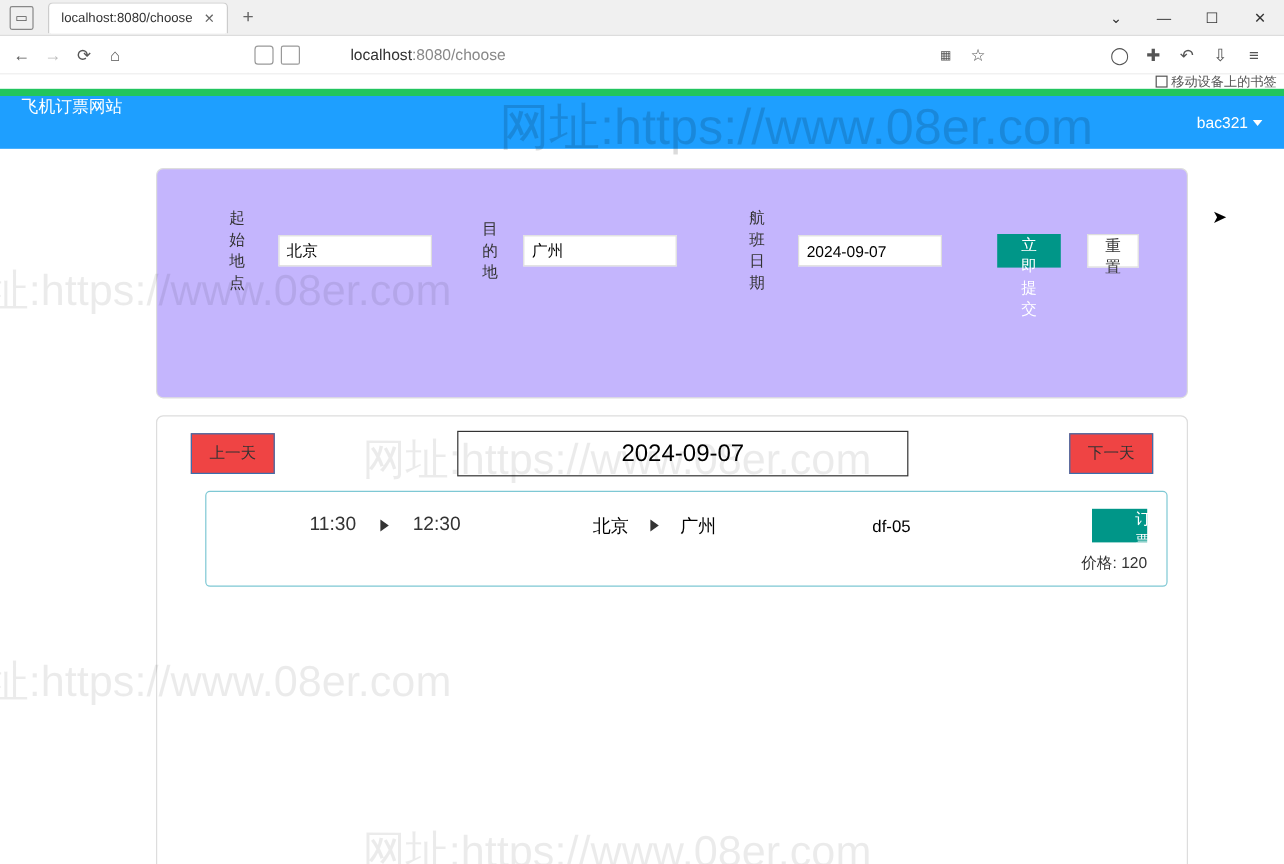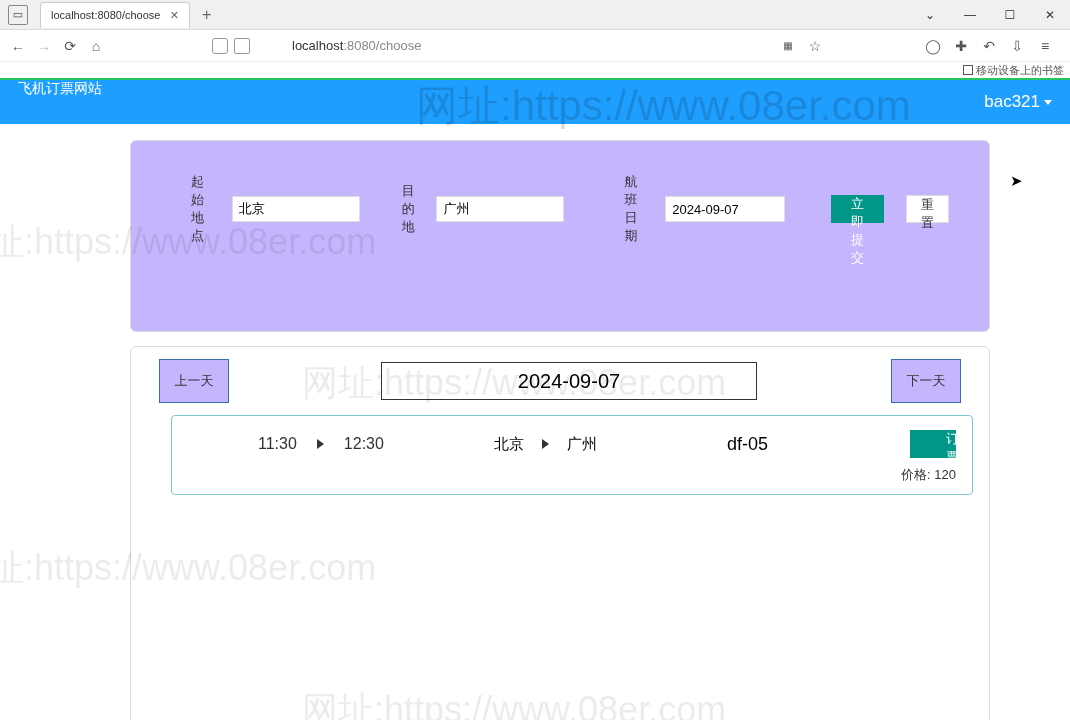--- a/index.html
+++ b/index.html
@@ -19,56 +19,56 @@
     .nav-ico { width: 20px; height: 20px; display: flex; align-items: center; justify-content: center; color: #555; font-size: 14px; cursor: pointer; }
     .url-bar { display: flex; align-items: center; margin-left: 100px; flex: 1; }
     .url-shield { width: 16px; height: 16px; border: 1px solid #999; border-radius: 3px; margin-right: 6px; }
     .url-site { width: 16px; height: 16px; border: 1px solid #999; border-radius: 2px; margin-right: 6px; }
     .url-text { font-size: 13px; color: #888; }
     .url-text .host { color: #333; margin-left: 36px; }
     .right-icons { margin-left: auto; display: flex; align-items: center; gap: 10px; padding-right: 8px; color: #555; }
     .ri-ico { width: 18px; height: 18px; display: flex; align-items: center; justify-content: center; font-size: 14px; }
 
     
-    .bm-row { height: 18px; display: flex; justify-content: flex-end; align-items: center; padding: 0 6px; font-size: 11px; color: #555; border-bottom: 2px solid #22c55e; }
+    .bm-row { height: 18px; display: flex; justify-content: flex-end; align-items: center; padding: 0 6px; font-size: 11px; color: #555; border-bottom: 6px solid #22c55e; }
     .bm-item { display: flex; align-items: center; gap: 3px; cursor: pointer; }
     .bm-sq { width: 10px; height: 10px; border: 1px solid #555; }
 
     
     .app-header { background: #1E9FFF; color: #fff; height: 44px; display: flex; padding: 0 18px; position: relative; }
     .site-title { font-size: 14px; }
-    .user-menu { margin-left: auto; display: flex; align-items: center; gap: 4px; cursor: pointer; font-size: 17px; }
+    .user-menu { margin-left: auto; display: flex; align-items: center; gap: 4px; cursor: pointer; font-size: 13px; }
     .caret-down { width: 0; height: 0; border-left: 4px solid transparent; border-right: 4px solid transparent; border-top: 5px solid #fff; }
     .wm-big { position: absolute; font-size: 42px; font-weight: 500; color: rgba(0,0,0,0.14); white-space: nowrap; pointer-events: none; }
 
     
     .page { padding: 16px 80px 0 130px; position: relative; height: 626px; overflow: hidden; }
     .panel { border: 1px solid #ddd; border-radius: 6px; background: #c4b5fd; padding: 32px 40px 86px 60px; position: relative; }
     .form-row { display: flex; align-items: center; gap: 12px; }
     .fld-label { font-size: 13px; color: #333; margin-right: 4px; }
     .fld-input { border: 1px solid #ddd; height: 26px; padding: 0 6px; font-size: 13px; background: #fff; }
     .w130 { width: 128px; }
     .w120 { width: 120px; }
     .gap30 { margin-left: 30px; }
     .gap40 { margin-left: 48px; }
     .btn-primary { background: #009688; color: #fff; border: none; padding: 0 14px; height: 28px; font-size: 13px; cursor: pointer; margin-left: 34px; }
     .btn-default { background: #fff; border: 1px solid #ddd; color: #333; padding: 0 14px; height: 28px; font-size: 13px; cursor: pointer; margin-left: 10px; }
 
     .panel2 { border: 1px solid #ddd; border-radius: 6px; background: #fff; margin-top: 14px; padding: 12px 16px 260px 16px; position: relative; }
     .date-nav { display: flex; align-items: center; gap: 8px; padding: 0 12px; }
-    .day-btn { border: 1px solid #3a6fad; background: #c4b5fd; color: #333; height: 44px; width: 70px; font-size: 13px; cursor: pointer; }
+    .day-btn { border: 1px solid #3a6fad; background: #ef4444; color: #333; height: 34px; width: 70px; font-size: 13px; cursor: pointer; }
     .date-box { border: 1px solid #333; height: 38px; flex: 0 0 376px; display: flex; align-items: center; justify-content: center; font-size: 20px; margin-left: 144px; }
     .next-wrap { margin-left: auto; }
     .flight-list { margin-top: 12px; margin-left: 24px; }
     .flight-card { border: 1px solid #7ec8d4; border-radius: 4px; padding: 14px 16px 10px 16px; }
     .fc-row { display: flex; align-items: center; }
     .fc-time { display: flex; align-items: center; gap: 20px; font-size: 16px; color: #333; margin-left: 70px; }
     .fc-arrow { width: 0; height: 0; border-top: 5px solid transparent; border-bottom: 5px solid transparent; border-left: 7px solid #333; }
     .fc-route { display: flex; align-items: center; gap: 18px; font-size: 15px; margin-left: 110px; }
-    .fc-no { font-size: 18px; margin-left: 130px; }
+    .fc-no { font-size: 14px; margin-left: 130px; }
     .fc-book { background: #009688; color: #fff; border: none; height: 28px; width: 46px; font-size: 13px; cursor: pointer; margin-left: auto; padding-left: 36px; }
     .fc-price { text-align: right; font-size: 13px; color: #333; margin-top: 8px; }
 
     .wm-page { position: absolute; font-size: 36px; font-weight: 500; color: rgba(0,0,0,0.08); white-space: nowrap; pointer-events: none; z-index: 5; }
 
     .cursor { position: absolute; left: 1010px; top: 172px; font-size: 15px; color: #000; z-index: 20; }
   </style>
 </head>
 <body>
 

